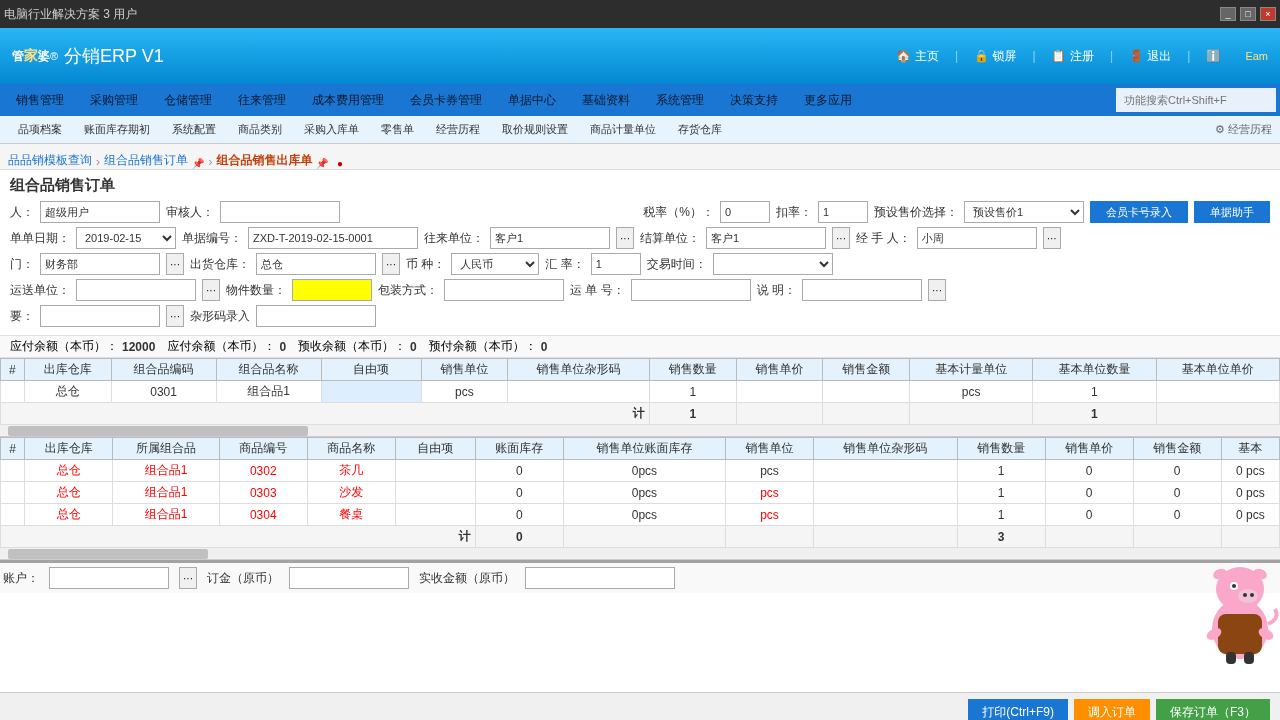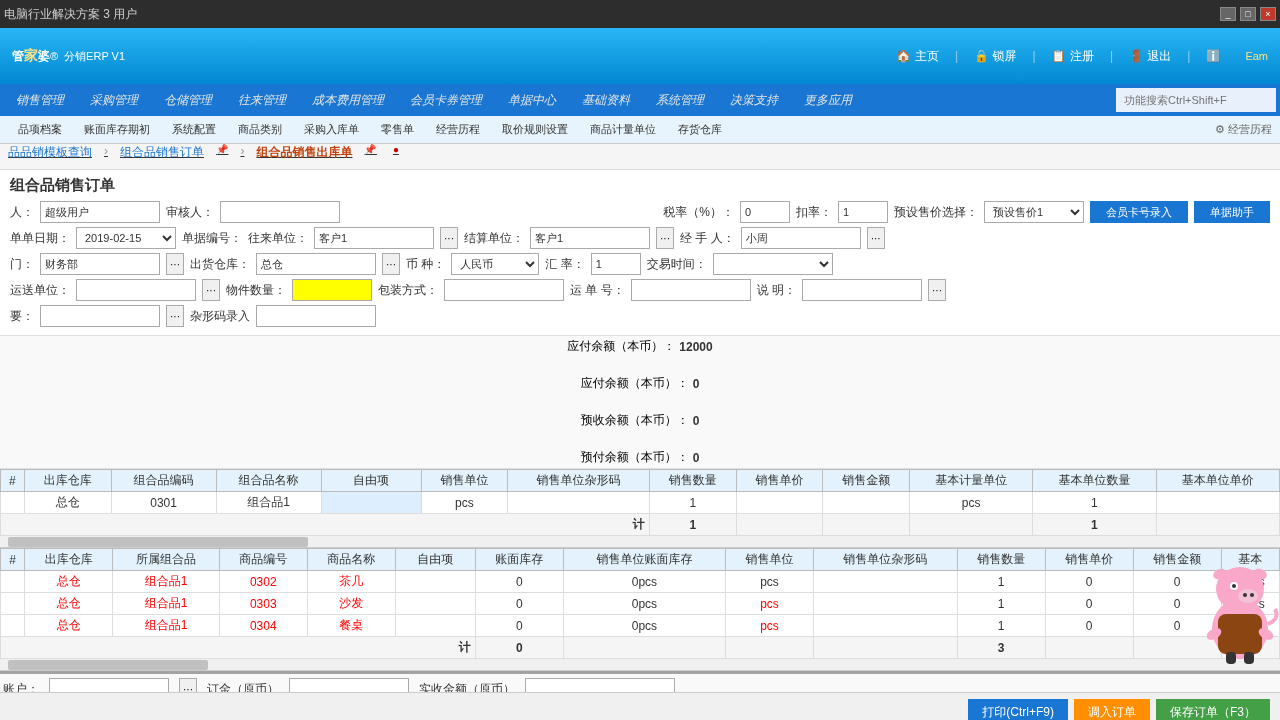--- a/index.html
+++ b/index.html
@@ -6,38 +6,38 @@
     body { width: 1280px; height: 720px; overflow: hidden; background: #f0f0f0; }
 
     
     .title-bar { height: 28px; background: #2d2d2d; display: flex; align-items: center; justify-content: space-between; padding: 0 4px; color: #ccc; font-size: 11px; }
     .title-bar-controls { display: flex; gap: 4px; }
     .title-btn { width: 16px; height: 14px; background: #666; border: 1px solid #888; color: #fff; font-size: 9px; display: flex; align-items: center; justify-content: center; cursor: pointer; }
 
     
     .app-header { height: 56px; background: linear-gradient(180deg, #29b6f6 0%, #0288d1 100%); display: flex; align-items: center; justify-content: space-between; padding: 0 12px; }
     .app-logo { color: white; font-size: 22px; font-weight: bold; display: flex; align-items: center; gap: 6px; }
-    .app-logo .sub { font-size: 11px; font-weight: normal; }
+    .app-logo .sub { font-size: 18px; font-weight: normal; }
     .header-right { display: flex; align-items: center; gap: 16px; color: white; font-size: 12px; }
     .header-right span { cursor: pointer; }
     .header-right .sep { color: rgba(255,255,255,0.5); }
 
     
     .nav-menu { height: 32px; background: #1976d2; display: flex; align-items: center; padding: 0 4px; gap: 2px; }
-    .nav-item { color: #e5e5e5; padding: 4px 12px; cursor: pointer; font-size: 12px; white-space: nowrap; border-radius: 2px; font-style: italic; }
+    .nav-item { color: #0f172a; padding: 4px 12px; cursor: pointer; font-size: 12px; white-space: nowrap; border-radius: 2px; }
     .nav-right { margin-left: auto; display: flex; align-items: center; }
     .search-box { background: rgba(255,255,255,0.9); border: none; padding: 6px 8px; font-size: 11px; width: 160px; color: #333; }
 
     
     .sub-nav { height: 28px; background: #e8f4fd; display: flex; align-items: center; padding: 0 8px; gap: 2px; border-bottom: 1px solid #ccc; }
     .sub-nav-item { color: #333; padding: 2px 10px; cursor: pointer; font-size: 11px; }
     .settings-icon { margin-left: auto; color: #666; font-size: 11px; cursor: pointer; }
 
     
-    .breadcrumb { height: 26px; background: #f5f5f5; display: flex; align-items: flex-start; padding: 0 8px; gap: 12px; border-bottom: 1px solid #ddd; font-size: 11px; color: #333; text-decoration: underline; }
+    .breadcrumb { height: 26px; background: #f5f5f5; display: flex; align-items: flex-end; padding: 0 8px; gap: 4px; border-bottom: 1px solid #ddd; font-size: 11px; color: #333; }
     .breadcrumb-item { cursor: pointer; color: #1976d2; }
     .breadcrumb-sep { color: #999; }
     .breadcrumb-current { color: #c2410c; font-weight: bold; }
 
     
     .page-content { background: white; height: calc(720px - 28px - 56px - 32px - 28px - 26px - 28px); overflow: hidden; }
     .page-title { font-size: 15px; font-weight: bold; color: #333; padding: 6px 10px 2px; }
 
     
     .form-area { padding: 4px 10px; }
@@ -45,21 +45,21 @@
     .form-label { color: #333; white-space: nowrap; min-width: fit-content; }
     .form-input { border: 1px solid #aaa; padding: 2px 4px; height: 22px; background: white; font-size: 11px; color: #333; }
     .form-input.medium { width: 120px; }
     .form-input.small { width: 80px; }
     .form-input.xsmall { width: 50px; }
     .form-select { border: 1px solid #aaa; padding: 2px 4px; height: 22px; background: white; font-size: 11px; color: #333; }
     .form-btn { background: #1976d2; color: white; border: none; padding: 2px 16px; height: 22px; cursor: pointer; font-size: 11px; }
     .ellipsis-btn { border: 1px solid #aaa; background: #f0f0f0; padding: 1px 3px; height: 22px; cursor: pointer; font-size: 10px; }
 
     
-    .summary-row { display: flex; align-items: center; gap: 20px; padding: 2px 10px; background: #f9f9f9; border-top: 1px solid #e0e0e0; border-bottom: 1px solid #e0e0e0; font-size: 11px; flex-direction: column; }
+    .summary-row { display: flex; align-items: center; gap: 12px; padding: 2px 10px; background: #f9f9f9; border-top: 1px solid #e0e0e0; border-bottom: 1px solid #e0e0e0; font-size: 11px; }
     .summary-item { display: flex; align-items: center; gap: 4px; }
     .summary-value { color: #333; font-weight: bold; }
 
     
     .table-container { overflow-x: auto; margin: 0; }
     table { width: 100%; border-collapse: collapse; font-size: 11px; }
     th { background: #e3f2fd; border: 1px solid #bbb; padding: 2px 4px; white-space: nowrap; text-align: center; color: #333; font-weight: normal; }
     td { border: 1px solid #ddd; padding: 2px 4px; white-space: nowrap; text-align: center; color: #333; }
     tr.data-row td { background: white; }
     tr.sum-row td { background: #f5f5f5; font-weight: bold; }
@@ -165,34 +165,35 @@
       <span class="form-label">人：</span>
       <input class="form-input medium" value="超级用户" style="">
       <span class="form-label">审核人：</span>
       <input class="form-input medium" style="">
       <span style="margin-left:auto;display:flex;align-items:center;gap:6px;">
         <span class="form-label">税率（%）：</span>
         <input class="form-input xsmall" value="0" style="">
         <span class="form-label">扣率：</span>
         <input class="form-input xsmall" value="1" style="">
         <span class="form-label">预设售价选择：</span>
-        <select class="form-select" style="width:100px;">
+        <select class="form-select" style="width:120px;">
           <option>预设售价1</option>
         </select>
         <button class="form-btn">会员卡号录入</button>
         <button class="form-btn">单据助手</button>
       </span>
     </div>
 
     <div class="form-row">
       <span class="form-label">单单日期：</span>
       <select class="form-select" style="width:100px;">
         <option>2019-02-15</option>
       </select>
       <span class="form-label">单据编号：</span>
+      <input class="form-input" style="width: 170px;" value="ZXD-T-2019-02-15-0001">
       <span class="form-label">往来单位：</span>
       <input class="form-input medium" value="客户1" style="">
       <button class="ellipsis-btn">···</button>
       <span class="form-label">结算单位：</span>
       <input class="form-input medium" value="客户1" style="">
       <button class="ellipsis-btn">···</button>
       <span class="form-label">经 手 人：</span>
       <input class="form-input medium" value="小周" style="">
       <button class="ellipsis-btn">···</button>
     </div>

